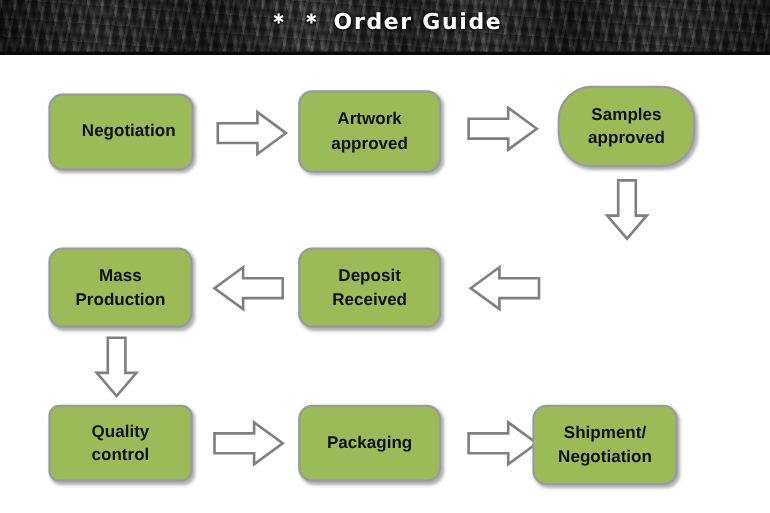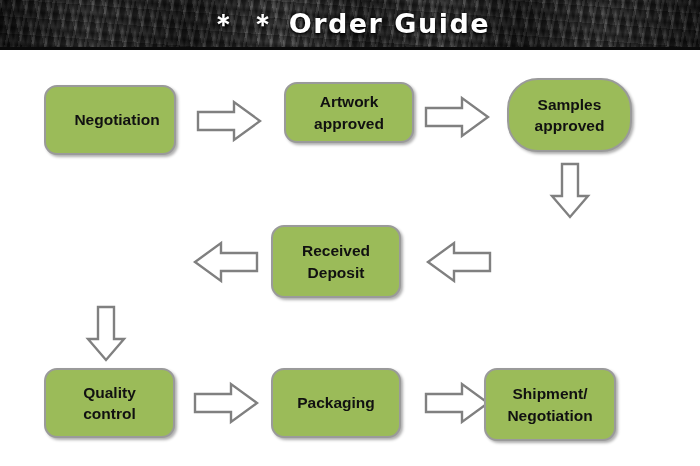--- a/index.html
+++ b/index.html
@@ -38,21 +38,21 @@
     left: 0; right: 0; bottom: 0;
     height: 3px;
     background: #0a0a0a;
   }
   #title {
     position: absolute;
     left: 0; right: 0;
     top: 6px;
     text-align: center;
     color: #ffffff;
-    font-size: 27px;
+    font-size: 20px;
     font-weight: bold;
     letter-spacing: 1.5px;
     font-family: "DejaVu Sans", sans-serif;
     text-shadow: 0 0 4px rgba(0,0,0,0.85), 0 1px 2px rgba(0,0,0,0.9);
     white-space: nowrap;
     z-index: 2;
   }
 
   
   .node {
@@ -95,21 +95,21 @@
       <span>Negotiation</span>
     </div>
   </div>
 
   <div class="arrow" style="left:196px; top:99px;">
     <svg width="66" height="44" viewBox="0 0 66 44" aria-hidden="true">
       <polygon points="2,13 38,13 38,3 64,22 38,41 38,31 2,31" fill="#ffffff" stroke="#808080" stroke-width="2.4" stroke-linejoin="miter"></polygon>
     </svg>
   </div>
 
-  <div class="node" style="left:284px; top:82px; width:130px; height:61px;">
+  <div class="node" style="left:271px; top:82px; width:130px; height:75px;">
     <div>
       <span>Artwork</span>
       <span>approved</span>
     </div>
   </div>
 
   <div class="arrow" style="left:424px; top:95px;">
     <svg width="66" height="44" viewBox="0 0 66 44" aria-hidden="true">
       <polygon points="2,13 38,13 38,3 64,22 38,41 38,31 2,31" fill="#ffffff" stroke="#808080" stroke-width="2.4" stroke-linejoin="miter"></polygon>
     </svg>
@@ -121,48 +121,54 @@
       <span>approved</span>
     </div>
   </div>
 
   <div class="arrow" style="left:548px; top:162px;">
     <svg width="44" height="58" viewBox="0 0 44 58" aria-hidden="true">
       <polygon points="14,2 30,2 30,34 40,34 22,55 4,34 14,34" fill="#ffffff" stroke="#808080" stroke-width="2.4" stroke-linejoin="miter"></polygon>
     </svg>
   </div>
 
+  <div class="node" style="left:44px; top:225px; width:131px; height:73px;">
+    <div>
+      <span>Mass</span>
+      <span>Production</span>
+    </div>
+  </div>
 
   <div class="arrow" style="left:191px; top:240px;">
     <svg width="68" height="44" viewBox="0 0 68 44" aria-hidden="true">
       <polygon points="66,13 30,13 30,3 4,22 30,41 30,31 66,31" fill="#ffffff" stroke="#808080" stroke-width="2.4" stroke-linejoin="miter"></polygon>
     </svg>
   </div>
 
   <div class="node" style="left:271px; top:225px; width:130px; height:73px;">
     <div>
+      <span>Deposit</span>
       <span>Received</span>
-      <span>Deposit</span>
     </div>
   </div>
 
   <div class="arrow" style="left:424px; top:240px;">
     <svg width="68" height="44" viewBox="0 0 68 44" aria-hidden="true">
       <polygon points="66,13 30,13 30,3 4,22 30,41 30,31 66,31" fill="#ffffff" stroke="#808080" stroke-width="2.4" stroke-linejoin="miter"></polygon>
     </svg>
   </div>
 
 
   <div class="arrow" style="left:84px; top:305px;">
     <svg width="44" height="58" viewBox="0 0 44 58" aria-hidden="true">
       <polygon points="14,2 30,2 30,34 40,34 22,55 4,34 14,34" fill="#ffffff" stroke="#808080" stroke-width="2.4" stroke-linejoin="miter"></polygon>
     </svg>
   </div>
 
-  <div class="node" style="left:44px; top:368px; width:131px; height:70px;">
+  <div class="node" style="left:44px; top:368px; width:131px; height:70px;border-radius:10px;">
     <div>
       <span>Quality</span>
       <span>control</span>
     </div>
   </div>
 
   <div class="arrow" style="left:193px; top:381px;">
     <svg width="66" height="44" viewBox="0 0 66 44" aria-hidden="true">
       <polygon points="2,13 38,13 38,3 64,22 38,41 38,31 2,31" fill="#ffffff" stroke="#808080" stroke-width="2.4" stroke-linejoin="miter"></polygon>
     </svg>

